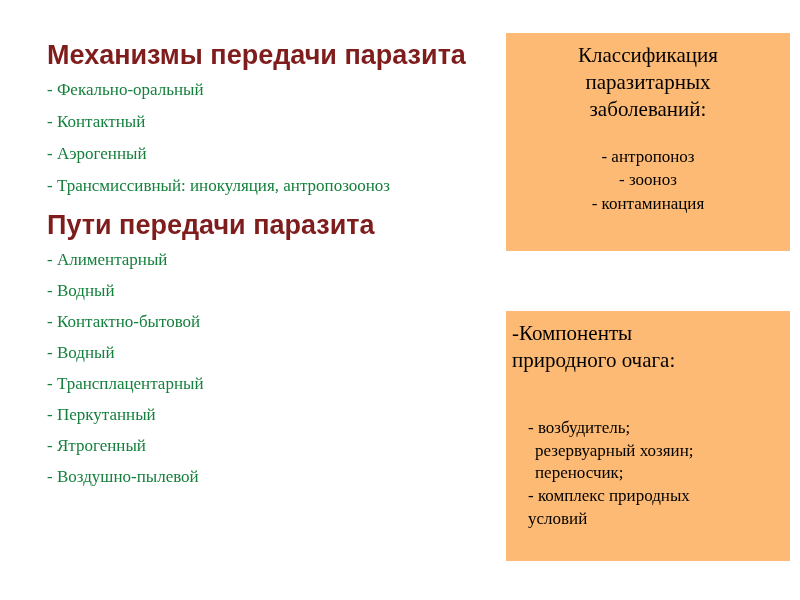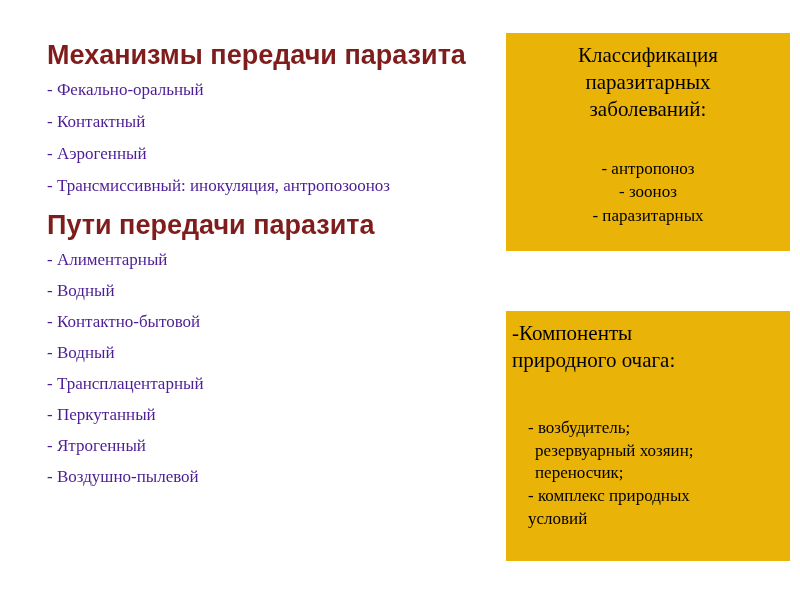--- a/index.html
+++ b/index.html
@@ -34,32 +34,32 @@
     line-height: 1.15;
     margin: 0 0 10px 0;
     white-space: nowrap;
   }
   .heading-2 {
     margin-top: 16px;
   }
   .bullet {
     font-family: "Liberation Serif", serif;
     font-size: 17px;
-    color: #4c1d95;
+    color: #15803d;
     line-height: 1.0;
     margin: 0 0 15px 0;
     white-space: nowrap;
   }
   .bullet-tight {
     margin-bottom: 14px;
   }
   
   .box {
     position: absolute;
-    background: #eab308;
+    background: #fdba74;
     color: #000000;
   }
   .box-1 {
     left: 506px;
     top: 33px;
     width: 284px;
     height: 218px;
   }
   .box-2 {
     left: 506px;
@@ -73,21 +73,21 @@
     font-size: 21px;
     line-height: 1.28;
     padding-top: 9px;
     margin: 0;
   }
   .box1-list {
     text-align: center;
     font-family: "Liberation Serif", serif;
     font-size: 17px;
     line-height: 1.38;
-    margin: 12px;
+    margin: 0;
     padding-top: 22px;
   }
   .box2-title {
     font-family: "Liberation Serif", serif;
     font-size: 21px;
     line-height: 1.3;
     margin: 0;
     padding: 9px 0 0 6px;
   }
   .box2-list {
@@ -128,21 +128,21 @@
 
   <div class="box box-1">
     <div class="box1-title">
       <div>Классификация</div>
       <div>паразитарных</div>
       <div>заболеваний:</div>
     </div>
     <div class="box1-list">
       <div>- антропоноз</div>
       <div>- зооноз</div>
-      <div>- паразитарных</div>
+      <div>- контаминация</div>
     </div>
   </div>
 
   <div class="box box-2">
     <div class="box2-title">
       <div>-Компоненты</div>
       <div>природного очага:</div>
     </div>
     <div class="box2-list">
       <div>- возбудитель;</div>

